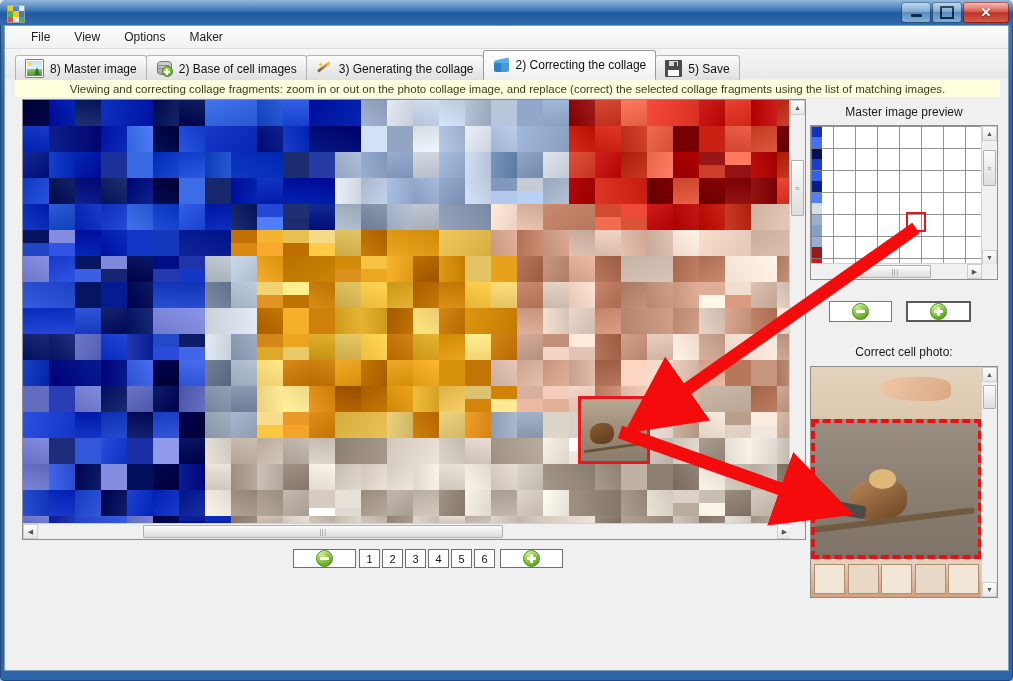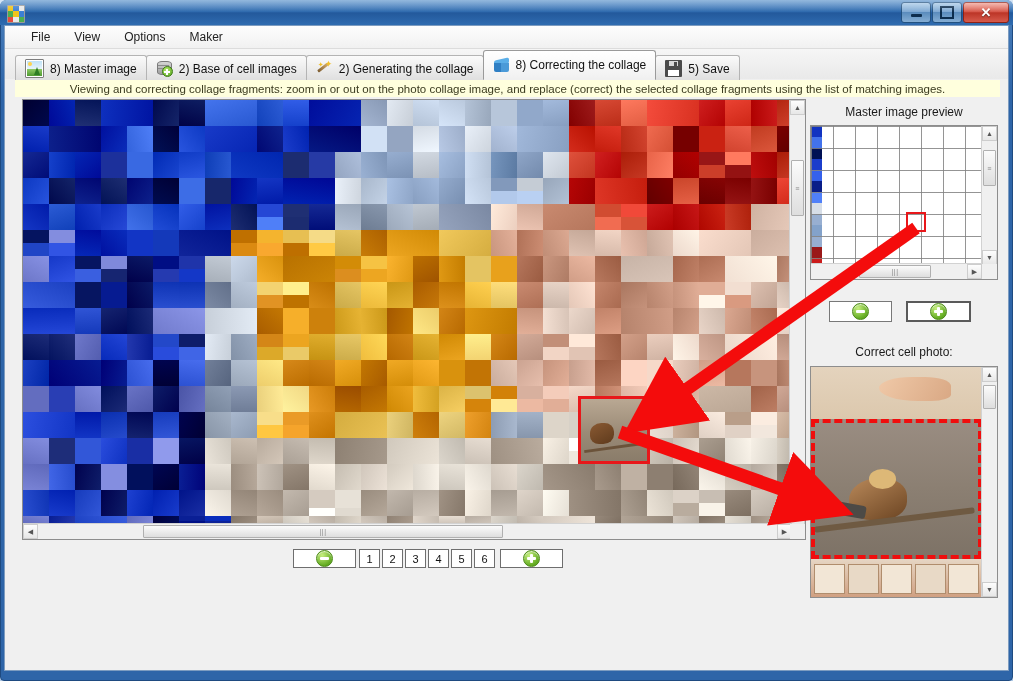--- a/index.html
+++ b/index.html
@@ -271,29 +271,29 @@
               <span class="plusbadge"></span>
           </span>
           <span>2) Base of cell images</span>
         </div>
         <div class="tab">
           <span class="tab-ico ico-wand">
             <span class="stick"></span>
               <span class="st1">✦</span>
               <span class="st2">✦</span>
           </span>
-          <span>2) Generating the collage</span>
+          <span>3) Generating the collage</span>
         </div>
         <div class="tab active">
           <span class="tab-ico ico-cube">
             <span class="top"></span>
               <span class="lf"></span>
               <span class="rt"></span>
           </span>
-          <span>8) Correcting the collage</span>
+          <span>2) Correcting the collage</span>
         </div>
         <div class="tab">
           <span class="tab-ico ico-floppy">
             <span class="sh"></span>
               <span class="lbl"></span>
           </span>
           <span>5) Save</span>
         </div>
       </div>
     </div>

